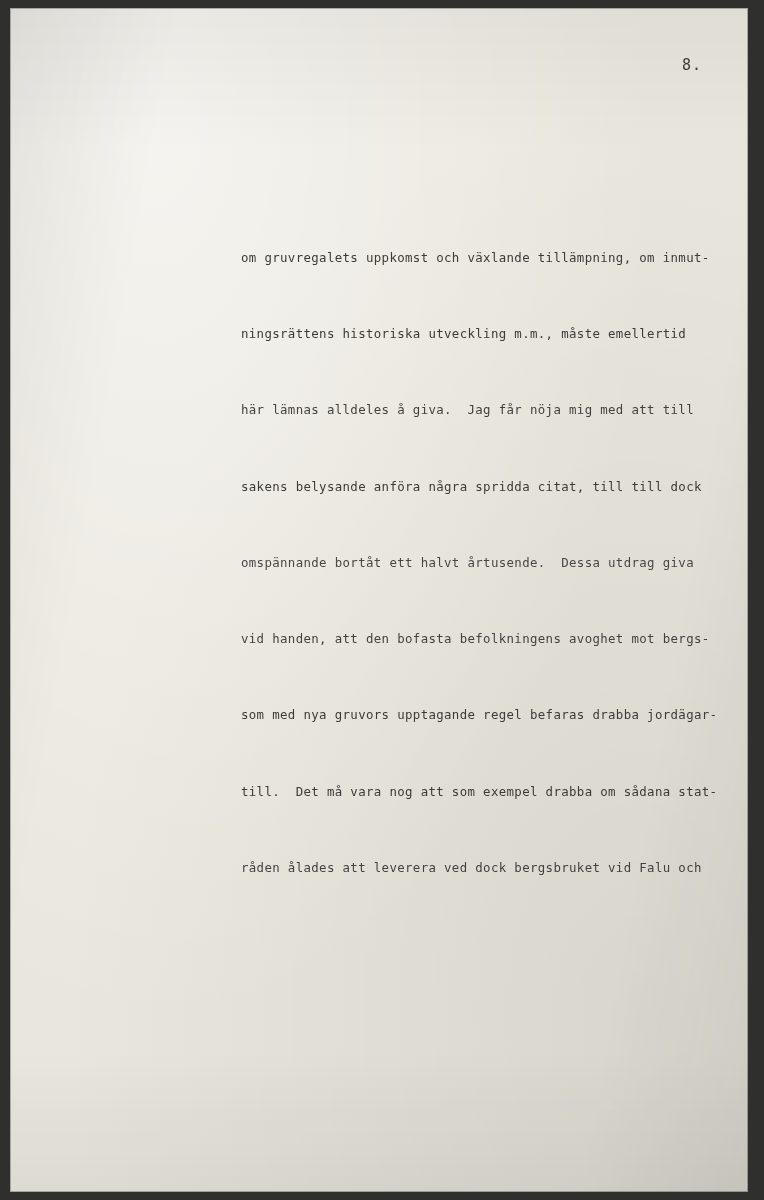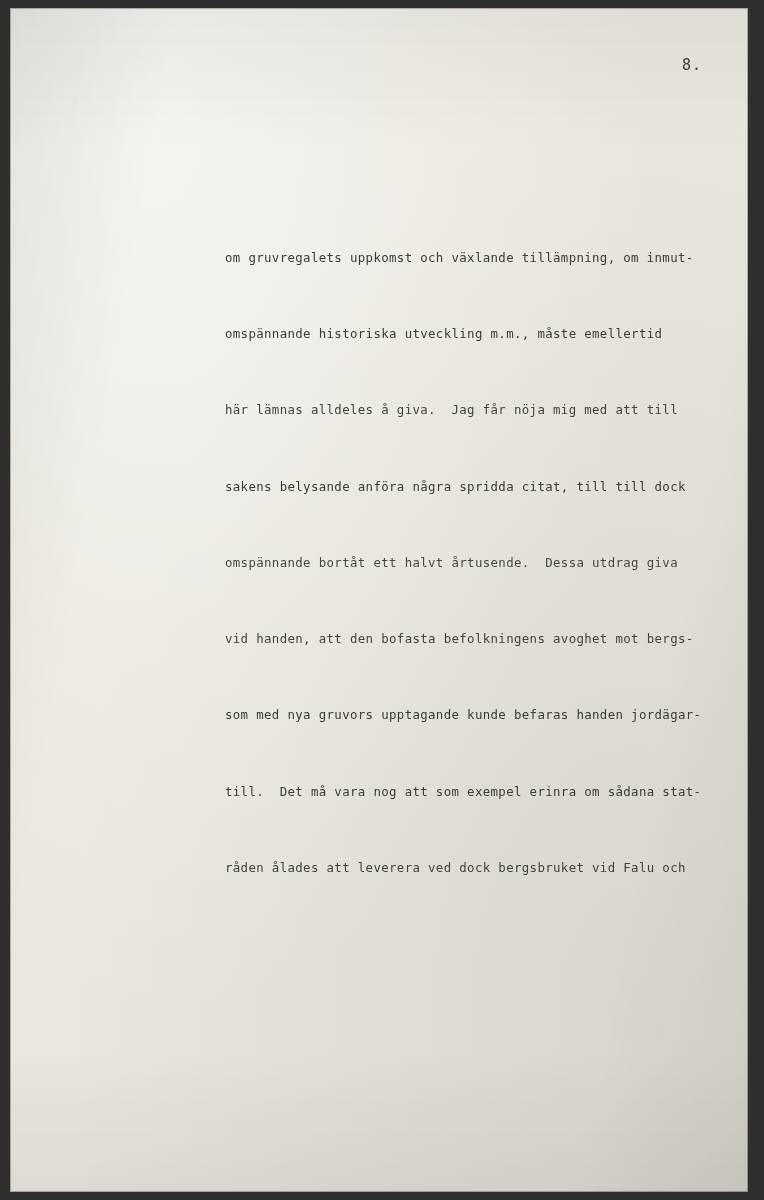--- a/index.html
+++ b/index.html
@@ -57,45 +57,45 @@
     top: 110px;
     width: 500px;
     color: #3c3b38;
     font-size: 12.4px;
     line-height: 25.4px;
     letter-spacing: 0.35px;
     white-space: pre-wrap;
     font-family: "DejaVu Sans Mono", monospace;
   }
   .para { margin: 0; }
-  .line { display: block; }
+  .line { display: block; margin-left: 16px; }
   
   #body-text .line:nth-child(3n) { opacity: 0.96; }
   #body-text .line:nth-child(5n) { opacity: 0.93; }
 </style>
 </head>
 <body>
 
 <div id="page">
   <div id="sheet">
     <div id="grain"></div>
 
     <div id="pagenum">8.</div>
 
     <div id="body-text">
 
       <p class="para">
         <span class="line">om gruvregalets uppkomst och växlande tillämpning, om inmut-</span>
-        <span class="line">omspännande historiska utveckling m.m., måste emellertid</span>
+        <span class="line">ningsrättens historiska utveckling m.m., måste emellertid</span>
         <span class="line">här lämnas alldeles å giva.  Jag får nöja mig med att till</span>
         <span class="line">sakens belysande anföra några spridda citat, till till dock</span>
         <span class="line">omspännande bortåt ett halvt årtusende.  Dessa utdrag giva</span>
         <span class="line">vid handen, att den bofasta befolkningens avoghet mot bergs-</span>
-        <span class="line">som med nya gruvors upptagande kunde befaras handen jordägar-</span>
-        <span class="line">till.  Det må vara nog att som exempel erinra om sådana stat-</span>
+        <span class="line">som med nya gruvors upptagande regel befaras drabba jordägar-</span>
+        <span class="line">till.  Det må vara nog att som exempel drabba om sådana stat-</span>
         <span class="line">råden ålades att leverera ved dock bergsbruket vid Falu och</span>
         
         
         
       </p>
 
       
 
     </div>
   </div>

